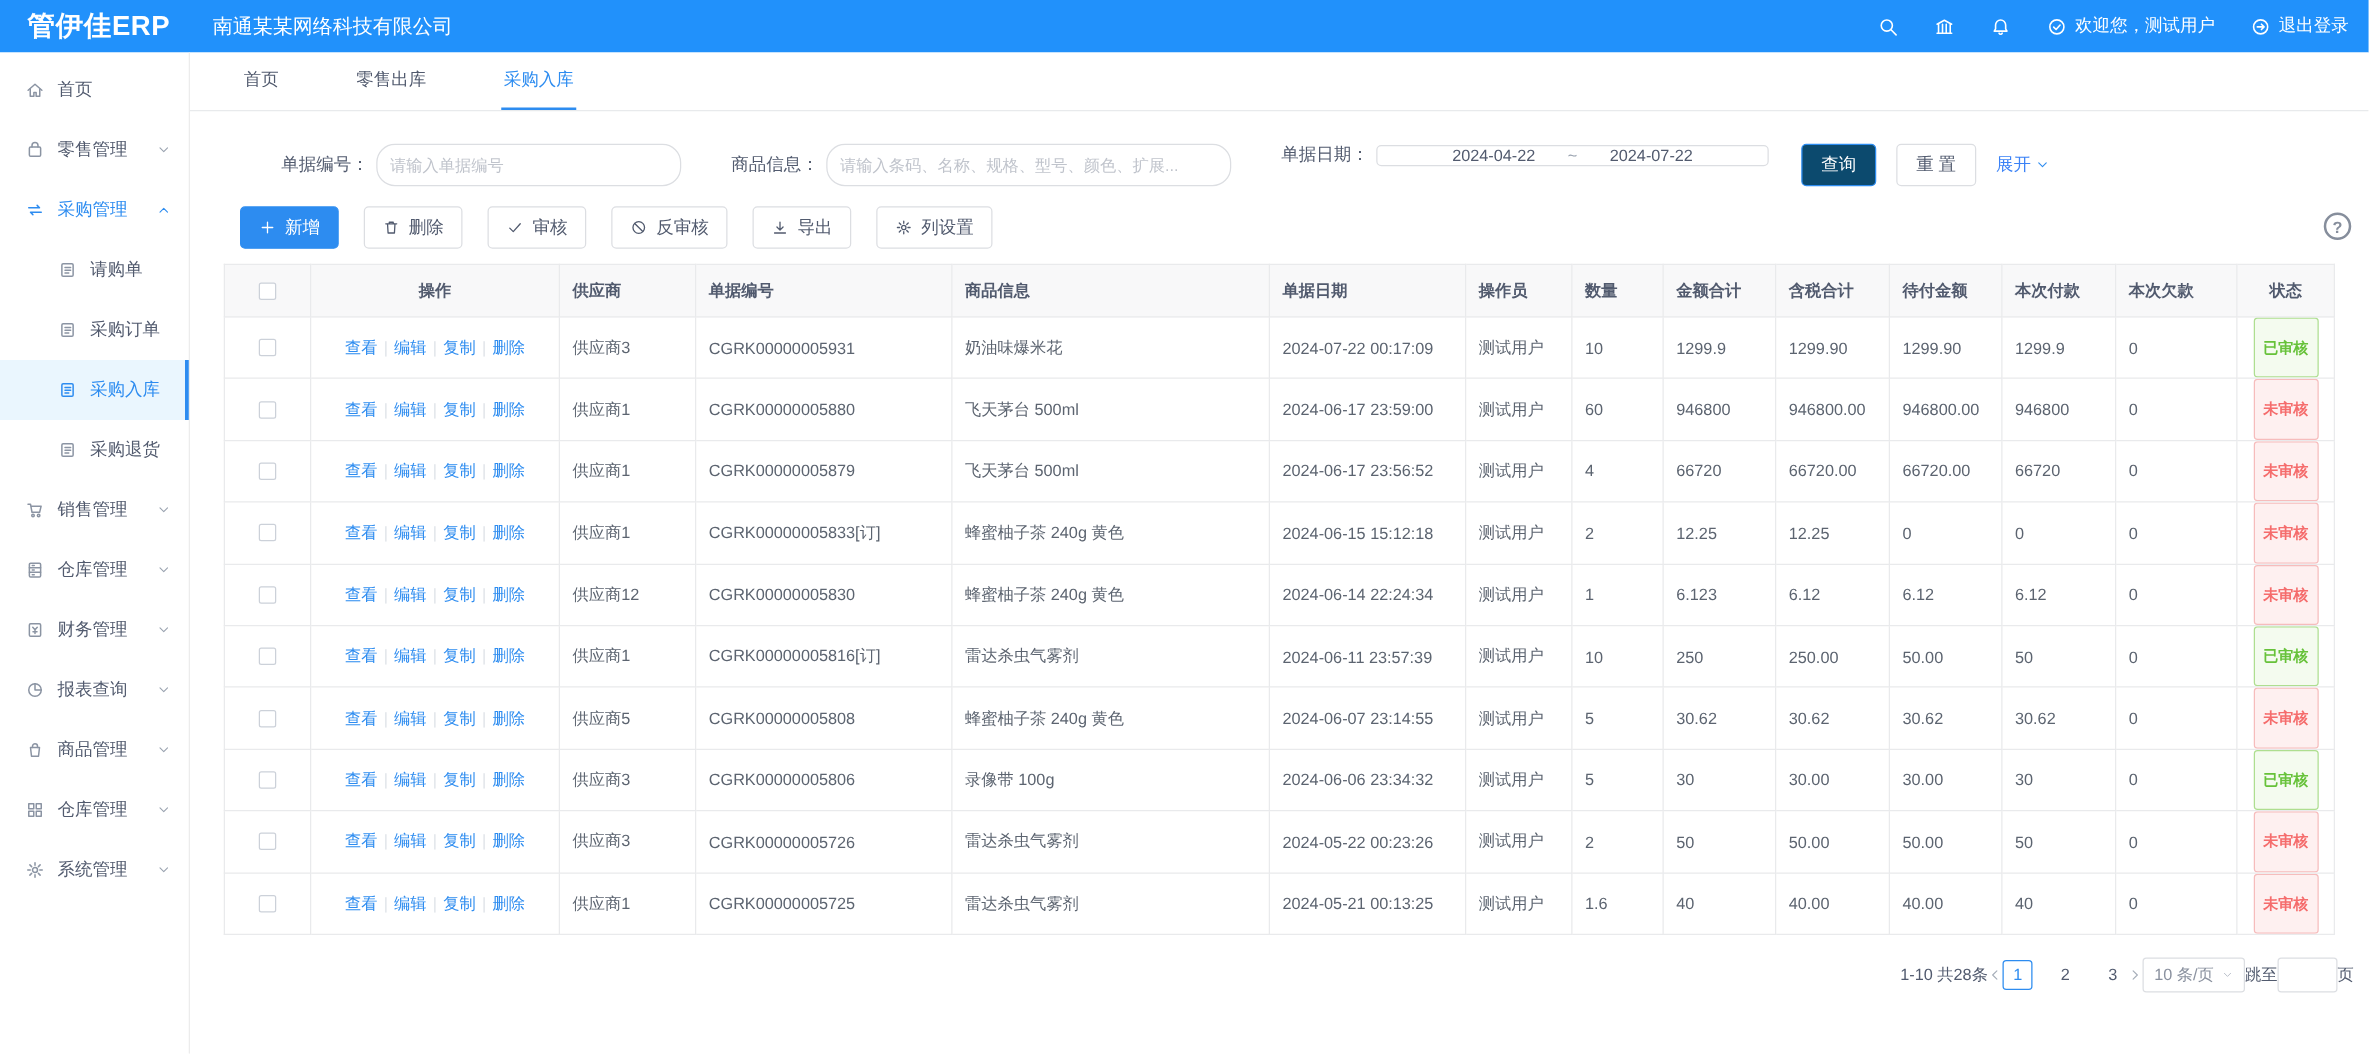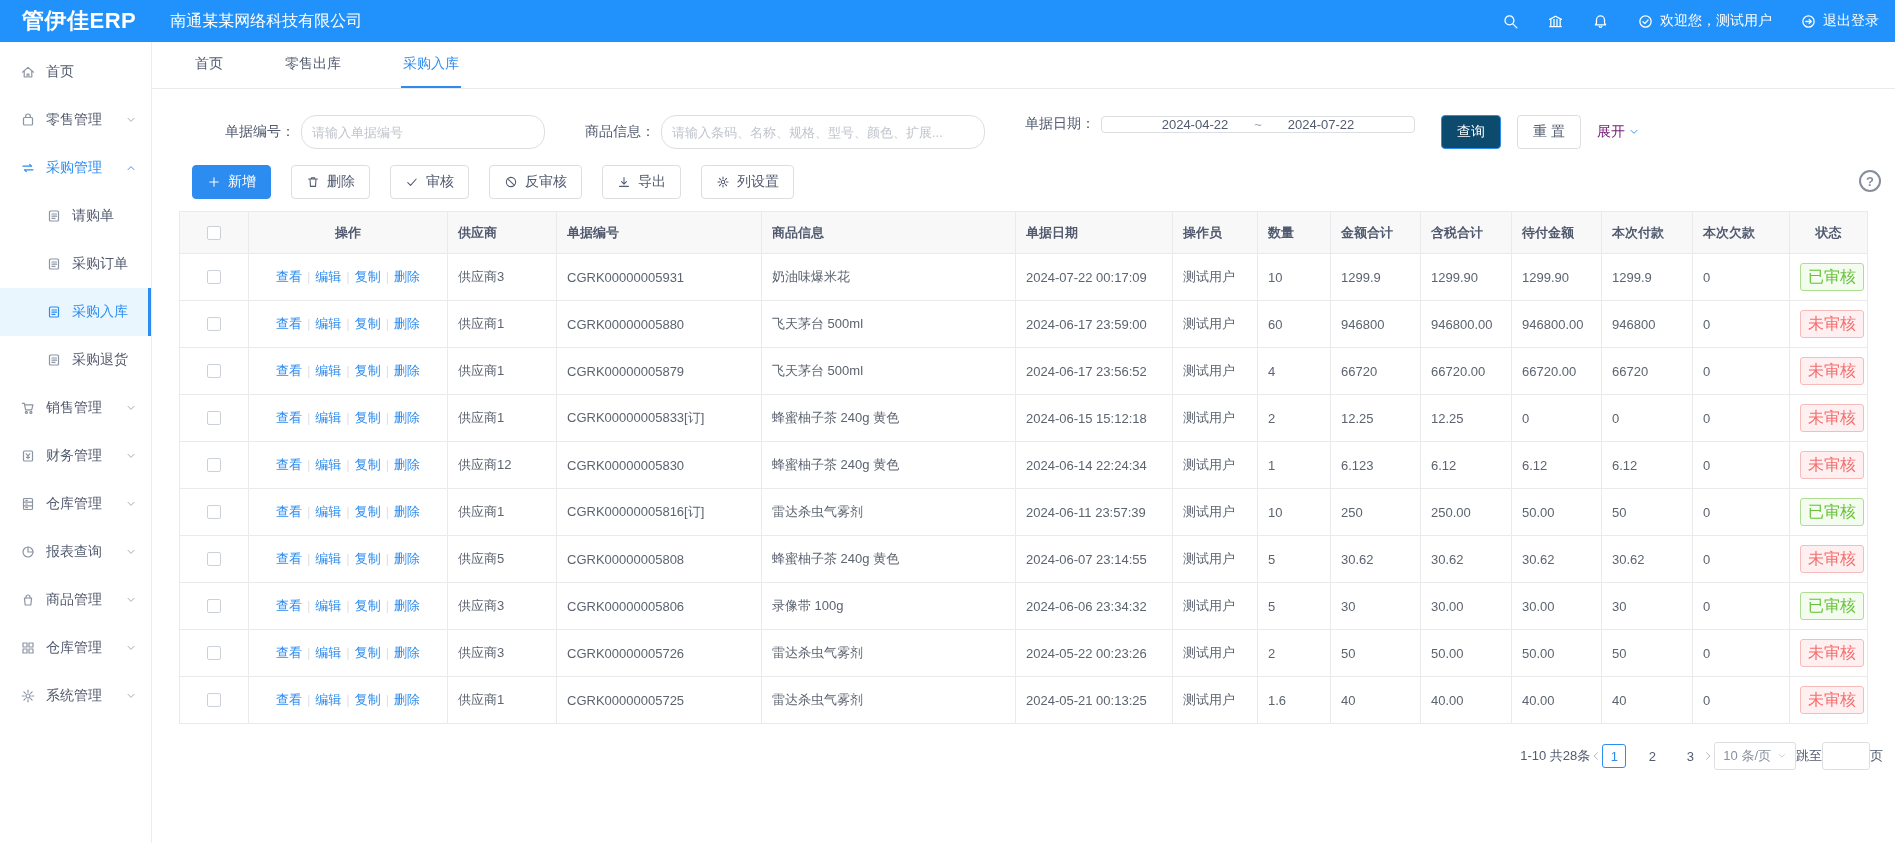--- a/index.html
+++ b/index.html
@@ -42,41 +42,41 @@
   .f-group { display:flex; align-items:center; margin-right:40px; }
   .f-group label { margin-right:6px; white-space:nowrap; }
   .f-input { height:34px; border:1px solid #dcdee2; border-radius:15px; padding:0 10px; font-size:13px; color:#515a6e; font-family:inherit; outline:none; }
   .f-input::placeholder { color:#c0c4cc; }
   .w1 { width:244px; } .w2 { width:324px; }
   .date-range { width:314px; height:17px; border:1px solid #dcdee2; border-radius:4px; display:flex; align-items:center; justify-content:center; gap:26px; font-size:13px; color:#515a6e; cursor:text; }
   .date-range .sep { color:#9aa3b0; }
   .f-actions { display:flex; align-items:center; gap:16px; margin-left:-14px; }
   .btn { height:34px; border:1px solid #dcdee2; background:#fff; border-radius:4px; padding:0 15px; font-size:14px; color:#515a6e; cursor:pointer; font-family:inherit; }
   .btn.primary { background:#0c4a6e; border-color:#2d8cf0; color:#fff; }
-  .expand { color:#701a75; display:flex; align-items:center; gap:3px; cursor:pointer;font-family:Liberation Serif, serif; }
+  .expand { color:#3b82f6; display:flex; align-items:center; gap:3px; cursor:pointer;font-family:Liberation Serif, serif; }
   .expand .chev { color:#2d8cf0; }
 
   
   .toolbar { margin-top:16px; padding-left:40px; display:flex; gap:20px; align-items:center; position:relative; flex-shrink:0; }
   .tbtn { height:34px; display:flex; align-items:center; gap:7px; border:1px solid #dcdee2; background:#fff; border-radius:4px; padding:0 14px; font-size:14px; color:#515a6e; cursor:pointer; font-family:inherit; }
   .tbtn .icon { width:14px; height:14px; }
   .tbtn.primary { background:#2d8cf0; border-color:#2d8cf0; color:#fff; }
   .help { position:absolute; right:14px; top:5px; width:22px; height:22px; border:2px solid #868e9c; border-radius:50%; display:flex; align-items:center; justify-content:center; font-size:13px; font-weight:bold; color:#868e9c; cursor:pointer; }
 
   
   .table-wrap { margin:12px 27px 0 27px; flex-shrink:0; }
   table { width:1688px; border-collapse:collapse; table-layout:fixed; font-size:13px; }
   thead th { background:#f8f8f9; color:#515a6e; font-weight:bold; height:42px; border:1px solid #e9eaec; padding:0 10px; text-align:left; }
   tbody td { height:47px; border:1px solid #e9eaec; padding:0 10px; color:#5c6470; background:#fff; overflow:hidden; white-space:nowrap; }
   .c-center { text-align:center !important; }
   .checkbox { width:14px; height:14px; border:1px solid #ccd1d9; border-radius:2px; margin:0 auto; background:#fff; cursor:pointer; }
   .op-cell { padding:0 4px; }
   .op-link { color:#2d8cf0; cursor:pointer; text-decoration:none; }
   .op-sep { color:#dfe3e8; margin:0 5px; }
-  .badge { display:inline-block; padding:3px 7px; font-size:16px; border-radius:3px; border:1px solid; line-height:1.2; }
+  .badge { display:inline-block; padding:16px 7px; font-size:12px; border-radius:3px; border:1px solid; line-height:1.2;font-weight:bold; }
   .badge.approved { color:#67c23a; background:#f4fbef; border-color:#aede90; }
   .badge.pending  { color:#f56c6c; background:#fef0f0; border-color:#f6bcbc; }
 
   
   .pagination { display:flex; align-items:center; justify-content:flex-end; gap:0; margin-top:18px; padding-right:12px; font-size:13px; color:#515a6e; flex-shrink:0; }
   .pg-arrow { color:#a5adb8; cursor:pointer; display:flex; }
   .pg-arrow svg { width:12px; height:12px; }
   #pages { display:flex; align-items:center; gap:14px; }
   .page-num { min-width:24px; height:24px; display:flex; align-items:center; justify-content:center; cursor:pointer; border:1px solid transparent; border-radius:3px; }
   .page-num.active { border-color:#2d8cf0; color:#2d8cf0; }
@@ -195,34 +195,34 @@
             <circle cx="6.4" cy="12.4" r="1"></circle>
             <circle cx="10.9" cy="12.4" r="1"></circle>
           </svg>
           <span>销售管理</span>
           <svg class="chev" viewBox="0 0 16 16" fill="none" stroke="currentColor" stroke-width="1.2" stroke-linecap="round" stroke-linejoin="round">
             <path d="M4 5.8 8 9.8l4-4"></path>
           </svg>
         </div>
         <div class="side-item">
           <svg class="icon" viewBox="0 0 16 16" fill="none" stroke="currentColor" stroke-width="1.2" stroke-linecap="round" stroke-linejoin="round">
+            <rect x="3.5" y="2.5" width="9" height="11" rx="1"></rect>
+            <path d="M3.5 6.2h9M3.5 9.8h9M5.8 4.3h1.6M5.8 8h1.6M5.8 11.7h1.6"></path>
+          </svg>
+          <span>仓库管理</span>
+          <svg class="chev" viewBox="0 0 16 16" fill="none" stroke="currentColor" stroke-width="1.2" stroke-linecap="round" stroke-linejoin="round">
+            <path d="M4 5.8 8 9.8l4-4"></path>
+          </svg>
+        </div>
+        <div class="side-item">
+          <svg class="icon" viewBox="0 0 16 16" fill="none" stroke="currentColor" stroke-width="1.2" stroke-linecap="round" stroke-linejoin="round">
             <rect x="3.5" y="3" width="9" height="10" rx="1"></rect>
             <path d="M6.2 5.8 8 7.8l1.8-2M8 7.8v3M6.4 9.3h3.2"></path>
           </svg>
           <span>财务管理</span>
-          <svg class="chev" viewBox="0 0 16 16" fill="none" stroke="currentColor" stroke-width="1.2" stroke-linecap="round" stroke-linejoin="round">
-            <path d="M4 5.8 8 9.8l4-4"></path>
-          </svg>
-        </div>
-        <div class="side-item">
-          <svg class="icon" viewBox="0 0 16 16" fill="none" stroke="currentColor" stroke-width="1.2" stroke-linecap="round" stroke-linejoin="round">
-            <rect x="3.5" y="2.5" width="9" height="11" rx="1"></rect>
-            <path d="M3.5 6.2h9M3.5 9.8h9M5.8 4.3h1.6M5.8 8h1.6M5.8 11.7h1.6"></path>
-          </svg>
-          <span>仓库管理</span>
           <svg class="chev" viewBox="0 0 16 16" fill="none" stroke="currentColor" stroke-width="1.2" stroke-linecap="round" stroke-linejoin="round">
             <path d="M4 5.8 8 9.8l4-4"></path>
           </svg>
         </div>
         <div class="side-item">
           <svg class="icon" viewBox="0 0 16 16" fill="none" stroke="currentColor" stroke-width="1.2" stroke-linecap="round" stroke-linejoin="round">
             <circle cx="8" cy="8" r="5"></circle>
             <path d="M8 3v5h5"></path>
           </svg>
           <span>报表查询</span>

